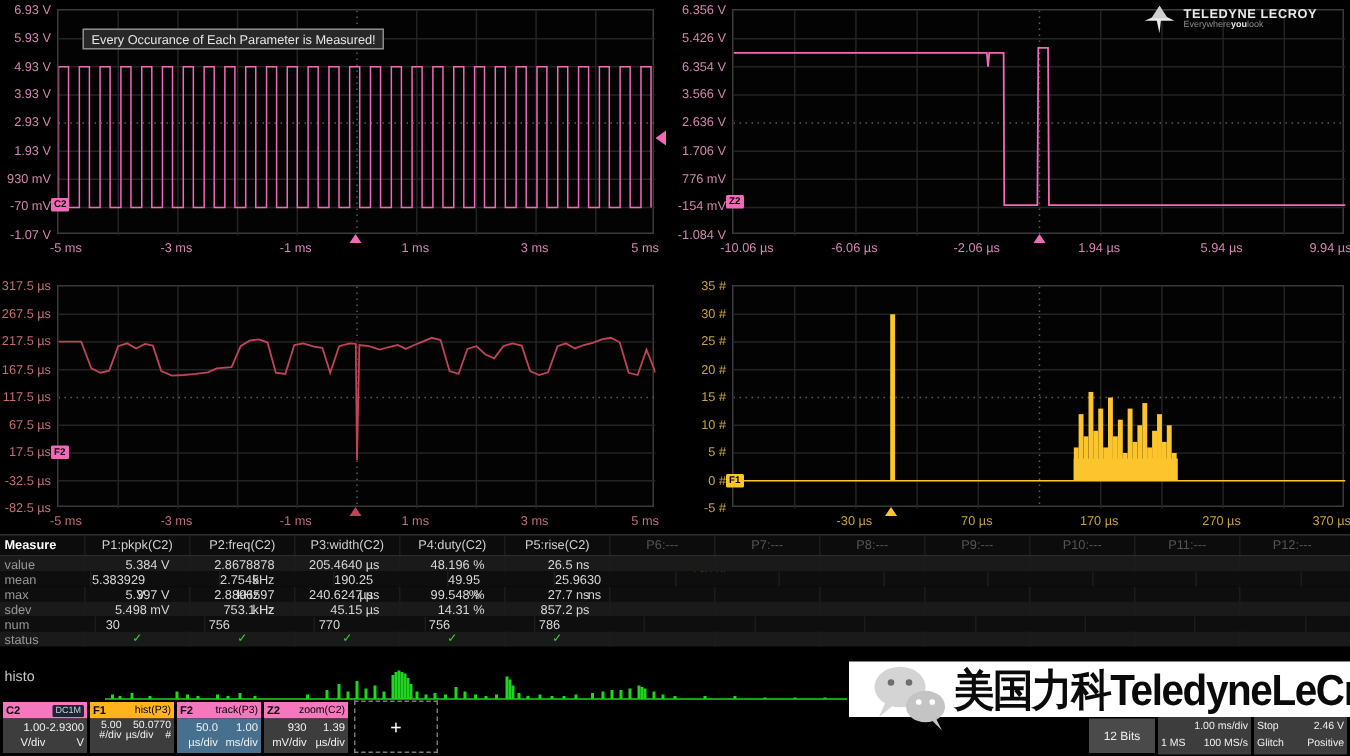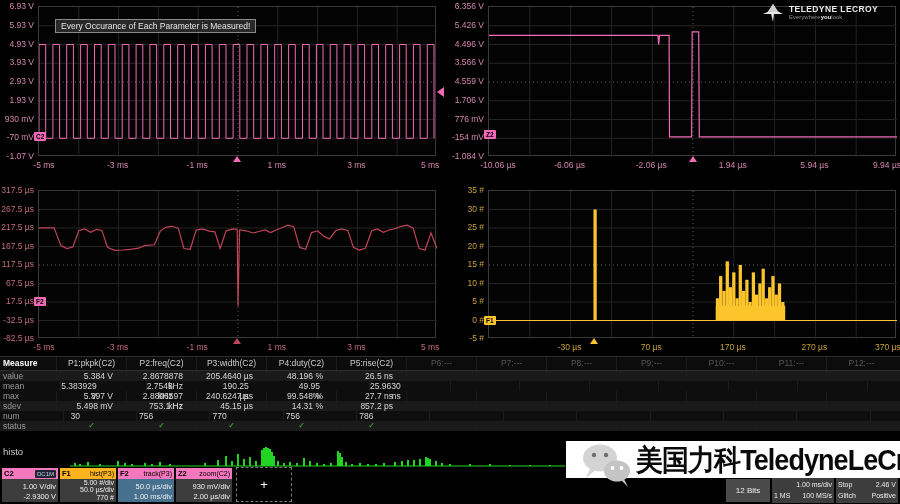--- a/index.html
+++ b/index.html
@@ -33,21 +33,21 @@
   .mval{width:70px;text-align:right;padding-right:13px;color:#d8d8d8;}
   .head .mval{text-align:center;padding-right:0;color:#cfcfcf;}
   .head .mval.off{color:#555;}
   .mval.chk{text-align:center;padding-right:0;color:#35d435;font-size:8px;}
   
   .histo-lab{position:absolute;left:3px;top:446px;font-size:9.5px;color:#c8c8c8;}
   .chbox{position:absolute;top:468px;width:56px;height:34px;font-size:7.5px;}
   .chbox .hd{height:11px;line-height:11px;color:#000;font-weight:bold;display:flex;
     justify-content:space-between;padding:0 2px;align-items:center;}
   .chbox .bd{height:23px;background:#3d3d3d;color:#f0f0f0;text-align:right;padding:1px 2px;
-    box-sizing:border-box;display:flex;flex-direction:column;justify-content:flex-end;}
+    box-sizing:border-box;display:flex;flex-direction:row;justify-content:flex-end;}
   .chbox .bd.blue{background:#46708e;}
   .chbox .bd div{line-height:9.5px;}
   .chbox .bd.three div{line-height:7.3px;font-size:7px;}
   .badge{font-size:6px;font-weight:normal;background:#1d2535;color:#c8d0dc;padding:0 2px;border-radius:1px;line-height:8px;}
   .addbox{position:absolute;left:236px;top:467px;width:56px;height:35px;border:1px dashed #7a7a7a;
     box-sizing:border-box;color:#fff;font-size:13px;display:flex;align-items:center;justify-content:center;}
   .hdpill{position:absolute;left:730px;top:469px;width:36px;height:9px;border-radius:4px;
     background:linear-gradient(#9ef29e,#0f9a0f);color:#043a04;font-size:7px;font-weight:bold;
     text-align:center;line-height:9px;z-index:2;}
   .bitsbox{position:absolute;left:726px;top:479px;width:44px;height:23px;background:#4a4a4a;
@@ -107,23 +107,23 @@
         <svg width="398" height="150">
           <polyline points="0.0,131.3 0.0,37.5 6.7,37.5 6.7,131.3 13.9,131.3 13.9,37.5 20.6,37.5 20.6,131.3 27.7,131.3 27.7,37.5 34.4,37.5 34.4,131.3 41.6,131.3 41.6,37.5 48.3,37.5 48.3,131.3 55.5,131.3 55.5,37.5 62.2,37.5 62.2,131.3 69.3,131.3 69.3,37.5 76.0,37.5 76.0,131.3 83.2,131.3 83.2,37.5 89.9,37.5 89.9,131.3 97.1,131.3 97.1,37.5 103.8,37.5 103.8,131.3 110.9,131.3 110.9,37.5 117.6,37.5 117.6,131.3 124.8,131.3 124.8,37.5 131.5,37.5 131.5,131.3 138.7,131.3 138.7,37.5 145.4,37.5 145.4,131.3 152.5,131.3 152.5,37.5 159.2,37.5 159.2,131.3 166.4,131.3 166.4,37.5 173.1,37.5 173.1,131.3 180.3,131.3 180.3,37.5 187.0,37.5 187.0,131.3 194.1,131.3 194.1,37.5 200.8,37.5 200.8,131.3 208.0,131.3 208.0,37.5 214.7,37.5 214.7,131.3 221.9,131.3 221.9,37.5 228.6,37.5 228.6,131.3 235.7,131.3 235.7,37.5 242.4,37.5 242.4,131.3 249.6,131.3 249.6,37.5 256.3,37.5 256.3,131.3 263.5,131.3 263.5,37.5 270.2,37.5 270.2,131.3 277.4,131.3 277.4,37.5 284.0,37.5 284.0,131.3 291.2,131.3 291.2,37.5 297.9,37.5 297.9,131.3 305.1,131.3 305.1,37.5 311.8,37.5 311.8,131.3 319.0,131.3 319.0,37.5 325.6,37.5 325.6,131.3 332.8,131.3 332.8,37.5 339.5,37.5 339.5,131.3 346.7,131.3 346.7,37.5 353.4,37.5 353.4,131.3 360.6,131.3 360.6,37.5 367.2,37.5 367.2,131.3 374.4,131.3 374.4,37.5 381.1,37.5 381.1,131.3 388.3,131.3 388.3,37.5 395.0,37.5 395.0,131.3" fill="none" stroke="#f06ab8" stroke-width="1"></polyline>
         </svg>
         <div class="mk pink" style="left: -5px; top: 125px;">C2</div>
         <div class="annot">Every Occurance of Each Parameter is Measured!</div>
       </div>
       <div class="tri" style="left: 233px; top: 156px; border-bottom: 6px solid rgb(240, 106, 184);"></div>
       <div class="lvl-arrow" style="left: 437px; top: 87px;"></div>
       <div class="ylab" style="left: 444px; top: 1px; width: 40px; color: rgb(212, 134, 174);">6.356 V</div>
       <div class="ylab" style="left: 444px; top: 19.75px; width: 40px; color: rgb(212, 134, 174);">5.426 V</div>
-      <div class="ylab" style="left: 444px; top: 38.5px; width: 40px; color: rgb(212, 134, 174);">4.496 V</div>
+      <div class="ylab" style="left: 444px; top: 38.5px; width: 40px; color: rgb(212, 134, 174);">6.354 V</div>
       <div class="ylab" style="left: 444px; top: 57.25px; width: 40px; color: rgb(212, 134, 174);">3.566 V</div>
-      <div class="ylab" style="left: 444px; top: 76px; width: 40px; color: rgb(212, 134, 174);">4.559 V</div>
+      <div class="ylab" style="left: 444px; top: 76px; width: 40px; color: rgb(212, 134, 174);">2.636 V</div>
       <div class="ylab" style="left: 444px; top: 94.75px; width: 40px; color: rgb(212, 134, 174);">1.706 V</div>
       <div class="ylab" style="left: 444px; top: 113.5px; width: 40px; color: rgb(212, 134, 174);">776 mV</div>
       <div class="ylab" style="left: 444px; top: 132.25px; width: 40px; color: rgb(212, 134, 174);">-154 mV</div>
       <div class="ylab" style="left: 444px; top: 151px; width: 40px; color: rgb(212, 134, 174);">-1.084 V</div>
       <div class="xlab" style="left: 488px; top: 160px; color: rgb(212, 134, 174); transform: translateX(-22%);">-10.06 µs</div>
       <div class="xlab" style="left: 569.6px; top: 160px; color: rgb(212, 134, 174); transform: translateX(-50%);">-6.06 µs</div>
       <div class="xlab" style="left: 651.2px; top: 160px; color: rgb(212, 134, 174); transform: translateX(-50%);">-2.06 µs</div>
       <div class="xlab" style="left: 732.8px; top: 160px; color: rgb(212, 134, 174); transform: translateX(-50%);">1.94 µs</div>
       <div class="xlab" style="left: 814.4px; top: 160px; color: rgb(212, 134, 174); transform: translateX(-50%);">5.94 µs</div>
       <div class="xlab" style="left: 896px; top: 160px; color: rgb(212, 134, 174); transform: translateX(-82%);">9.94 µs</div>
@@ -473,21 +473,21 @@
           <div>1.00 ms/div</div>
         </div>
       </div>
       <div class="chbox" style="left: 176px;">
         <div class="hd" style="background: rgb(245, 119, 189);">
           <span>Z2</span>
           <span style="font-weight: normal; font-size: 7px;">zoom(C2)</span>
         </div>
         <div class="bd">
           <div>930 mV/div</div>
-          <div>2.00 µs/div</div>
+          <div>1.39 µs/div</div>
         </div>
       </div>
     </div>
 
   <div class="addbox">
       <span>+</span>
     </div>
 
   <div class="hdpill">HD</div>
   <div class="bitsbox">12 Bits</div>

